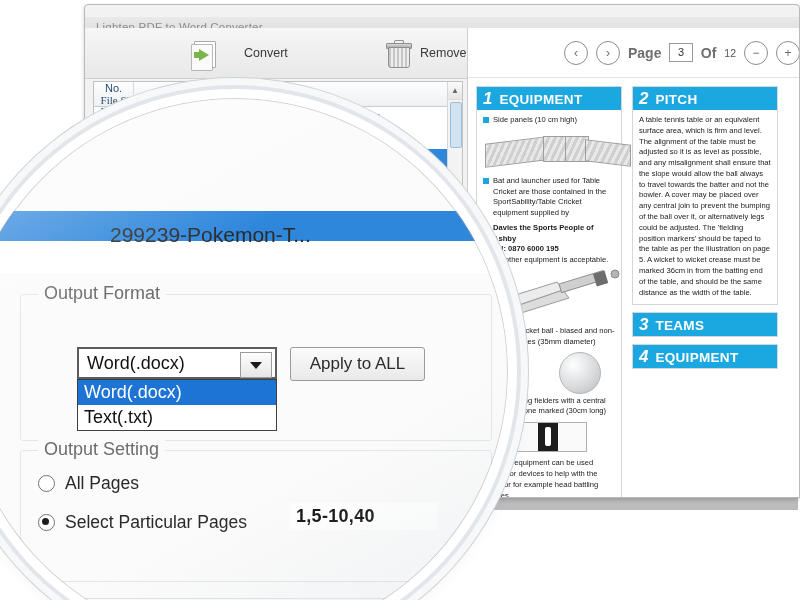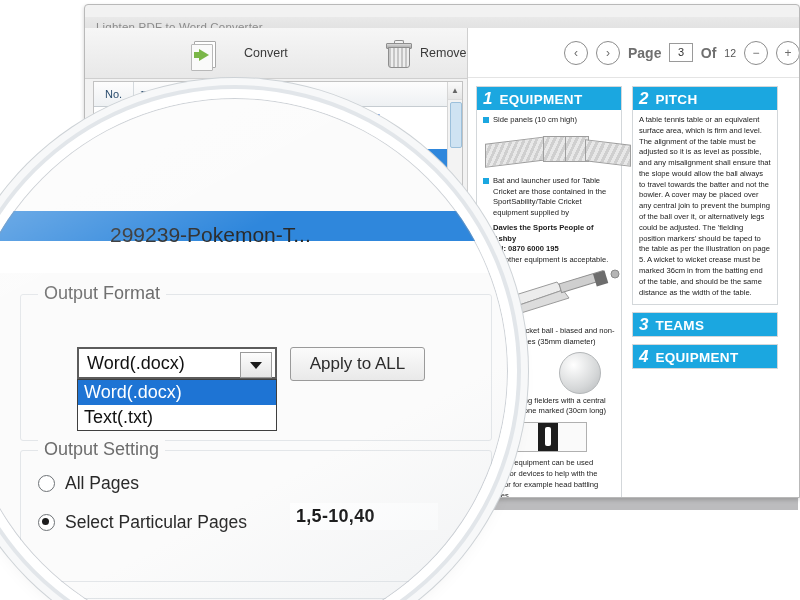--- a/index.html
+++ b/index.html
@@ -106,20 +106,21 @@
   }
 
   
   #file-table{
     position:absolute;left:8px;top:76px;width:368px;height:412px;
     background:#fff;border:1px solid #c2c2c2;overflow:hidden;
   }
   #table-head{
     display:flex;height:24px;background:linear-gradient(#fdfdfd,#eef1f3);
     border-bottom:1px solid #c6ccd1;
+    flex-direction:column;
   }
   #table-head .th{
     font-size:11px;color:#2b4d6e;display:flex;align-items:center;justify-content:center;
     border-right:1px solid #d4d9dd;height:100%;box-sizing:border-box;
   }
   .c-no{width:40px;}
   .c-in{width:118px;}
   .c-size{width:53px;font-family:Liberation Serif, serif;}
   .c-pages{width:45px;text-align:right;}
   .c-out{width:96px;border-right:none!important;}

